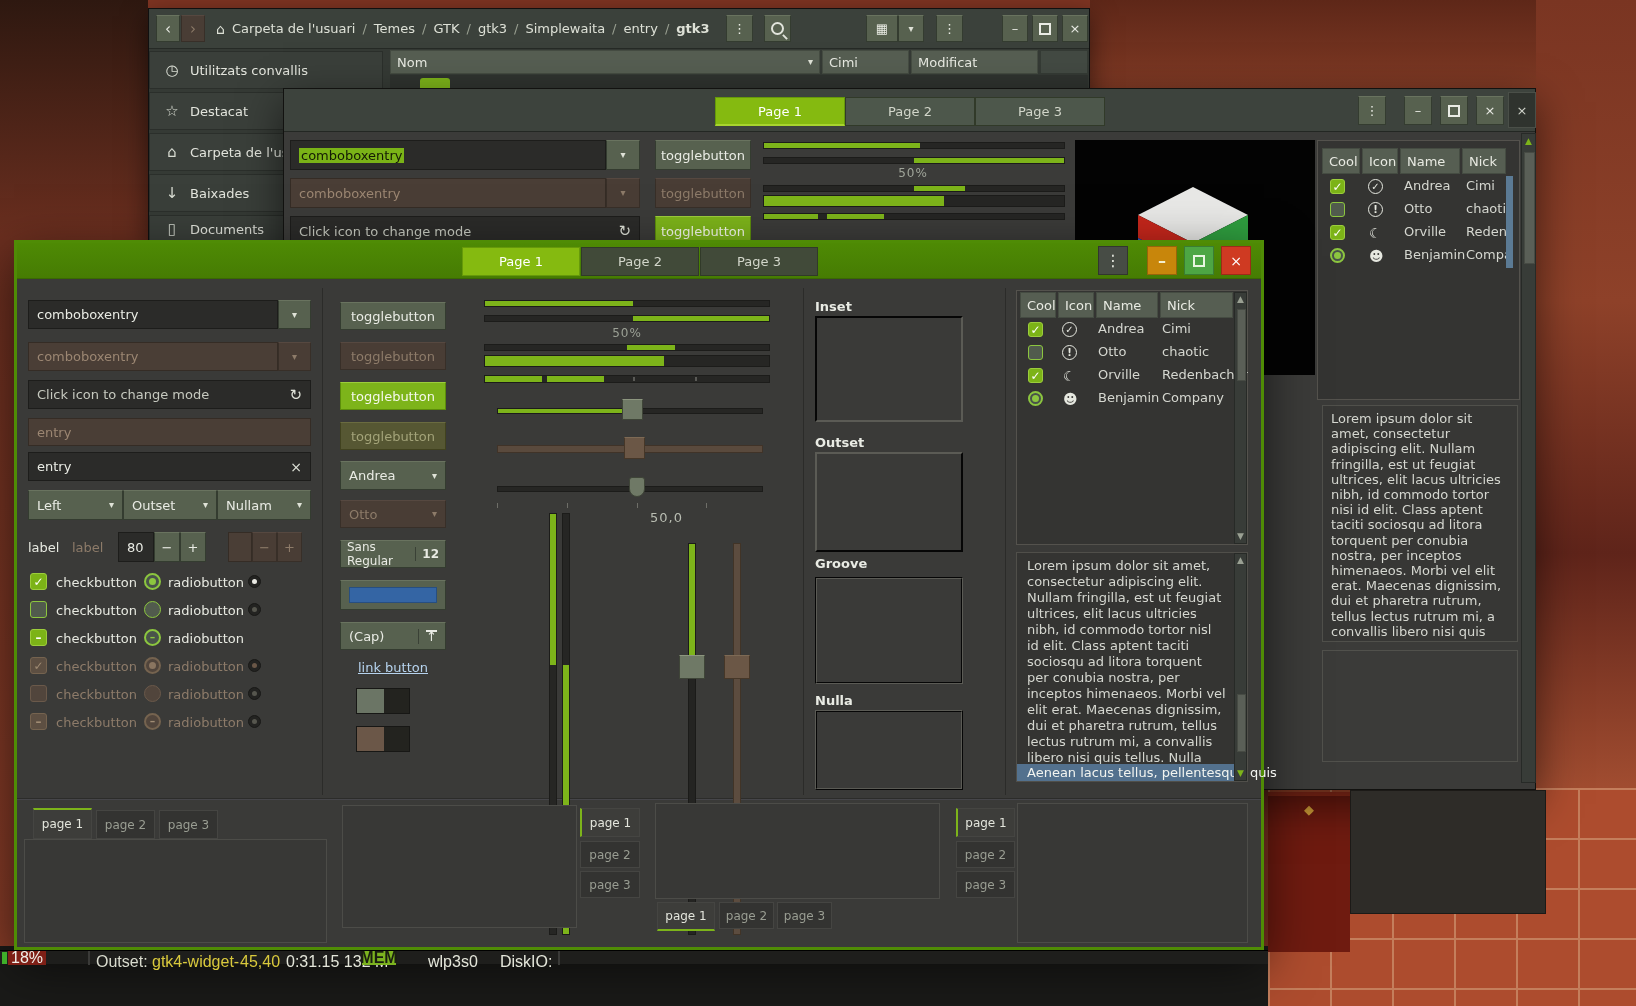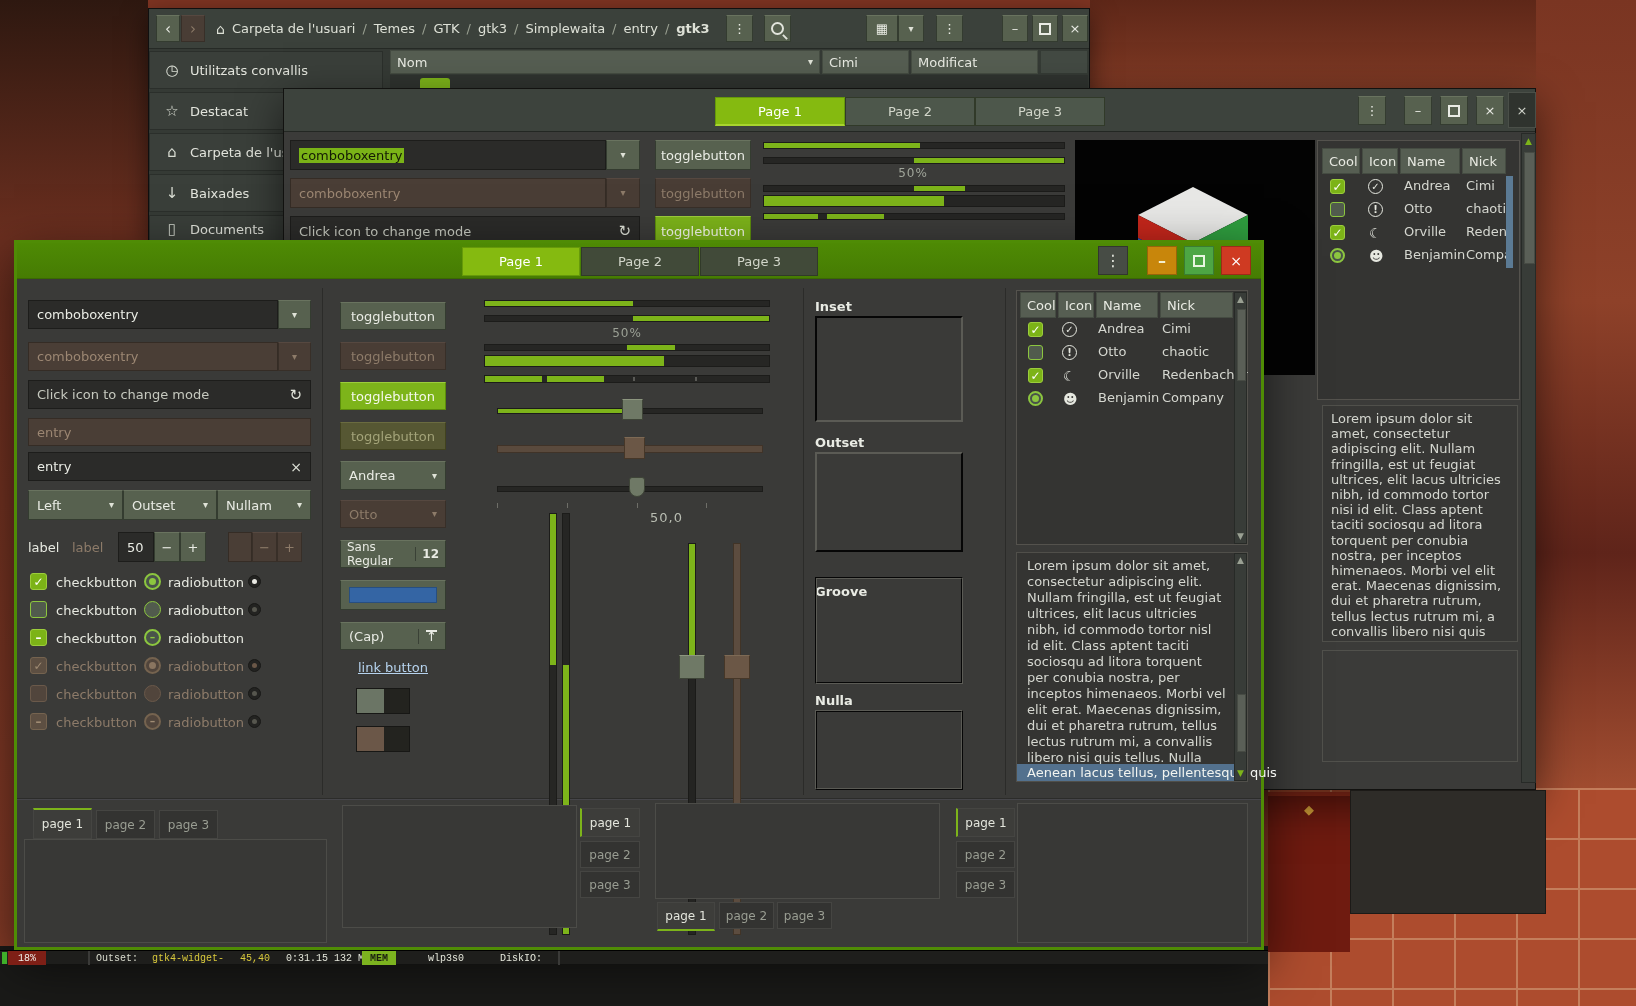--- a/index.html
+++ b/index.html
@@ -43,21 +43,21 @@
   .txt13{font-size:13px;color:#d5d7d0;line-height:16px;}
   .caret{font-size:10px;color:#dfe2d7;line-height:1;}
   .sq{width:8px;height:8px;border:2px solid currentColor;display:inline-block;}
   .th{background:#565e52;color:#e8eae2;font-size:13px;display:flex;align-items:center;padding:0 6px;border:1px solid #454c42;}
   .circ{width:15px;height:15px;border:1.5px solid #e6e8e0;border-radius:50%;display:flex;align-items:center;justify-content:center;font-size:10px;color:#e6e8e0;font-weight:bold;}
   .glyph{color:#e6e8e0;font-size:14px;line-height:1;}
   .sbitem{background:#3a3f3a;border:1px solid #2b2f2b;display:flex;align-items:center;color:#e2e4dc;font-size:13px;}
   .sbico{width:16px;margin:0 10px 0 14px;color:#d8dcd2;font-size:15px;text-align:center;}
   .mag{width:9px;height:9px;border:2px solid #e2e5dc;border-radius:50%;display:inline-block;position:relative;}
   .magtail{position:absolute;width:2px;height:6px;background:#e2e5dc;transform:rotate(-45deg);left:11px;top:10px;}
-  .mono{font-family:Liberation Mono, monospace;font-size:10px;}
+  .mono{font-family:Liberation Sans, sans-serif;font-size:16px;}
   .scroll{background:#383c38;border:1px solid #272a27;}
   .thumb{background:#5a5f57;border:1px solid #474b44;}
   .arrow{font-size:9px;color:#9aa093;line-height:1;}
 </style>
 </head>
 <body>
 
 <div id="screen">
 
   <div class="r" style="left:0;top:0;width:148px;height:250px;background:linear-gradient(180deg,#2e1810,#6e3020);"></div>
@@ -349,21 +349,21 @@
       <span>Outset</span>
       <span class="caret" style="margin-left:auto">▾</span>
     </div>
   <div class="r btn f" style="left:217px;top:490px;width:94px;height:30px;padding:0 8px;">
       <span>Nullam</span>
       <span class="caret" style="margin-left:auto">▾</span>
     </div>
   <div class="r lbl" style="left:28px;top:532px;height:30px;">label</div>
   <div class="r lbl dim" style="left:72px;top:532px;height:30px;">label</div>
   <div class="r entry" style="left:118px;top:532px;width:36px;height:30px;">
-      <span>50</span>
+      <span>80</span>
     </div>
   <div class="r btn fc" style="left:154px;top:532px;width:26px;height:30px;">
       <span>−</span>
     </div>
   <div class="r btn fc" style="left:180px;top:532px;width:26px;height:30px;">
       <span>+</span>
     </div>
   <div class="r entry dis" style="left:228px;top:532px;width:24px;height:30px;"></div>
   <div class="r btn dis fc" style="left:252px;top:532px;width:25px;height:30px;">
       <span>−</span>
@@ -519,21 +519,21 @@
       <div style="position:absolute;left:0;right:0;top:0;height:30%;background:#7db41a;"></div>
     </div>
   <div class="r" style="left:679px;top:655px;width:26px;height:24px;background:#6f7966;border:1px solid #3f4538;border-top-color:#8d967f;"></div>
   <div class="r" style="left:733px;top:543px;width:8px;height:392px;background:#5c4c3f;border:1px solid #413427;"></div>
   <div class="r" style="left:724px;top:655px;width:26px;height:24px;background:#6b5746;border:1px solid #463728;border-top-color:#7d6a55;"></div>
 
   <div class="r flab" style="left:815px;top:299px;">Inset</div>
   <div class="r" style="left:815px;top:316px;width:148px;height:106px;border:2px inset #5b5b55;"></div>
   <div class="r flab" style="left:815px;top:435px;">Outset</div>
   <div class="r" style="left:815px;top:452px;width:148px;height:100px;border:2px outset #5b5b55;"></div>
-  <div class="r flab" style="left:815px;top:584px;">Groove</div>
+  <div class="r flab" style="left:815px;top:556px;">Groove</div>
   <div class="r" style="left:815px;top:577px;width:148px;height:107px;border:2px groove #5b5b55;"></div>
   <div class="r flab" style="left:815px;top:693px;">Nulla</div>
   <div class="r" style="left:815px;top:710px;width:148px;height:80px;border:2px ridge #5b5b55;"></div>
 
   <div class="r" style="left:1016px;top:290px;width:232px;height:255px;background:#343432;border:1px solid #54524d;"></div>
   <div class="r th" style="left:1020px;top:292px;width:36px;height:26px;">
       <span>Cool</span>
     </div>
   <div class="r th" style="left:1058px;top:292px;width:36px;height:26px;">
       <span>Icon</span>

